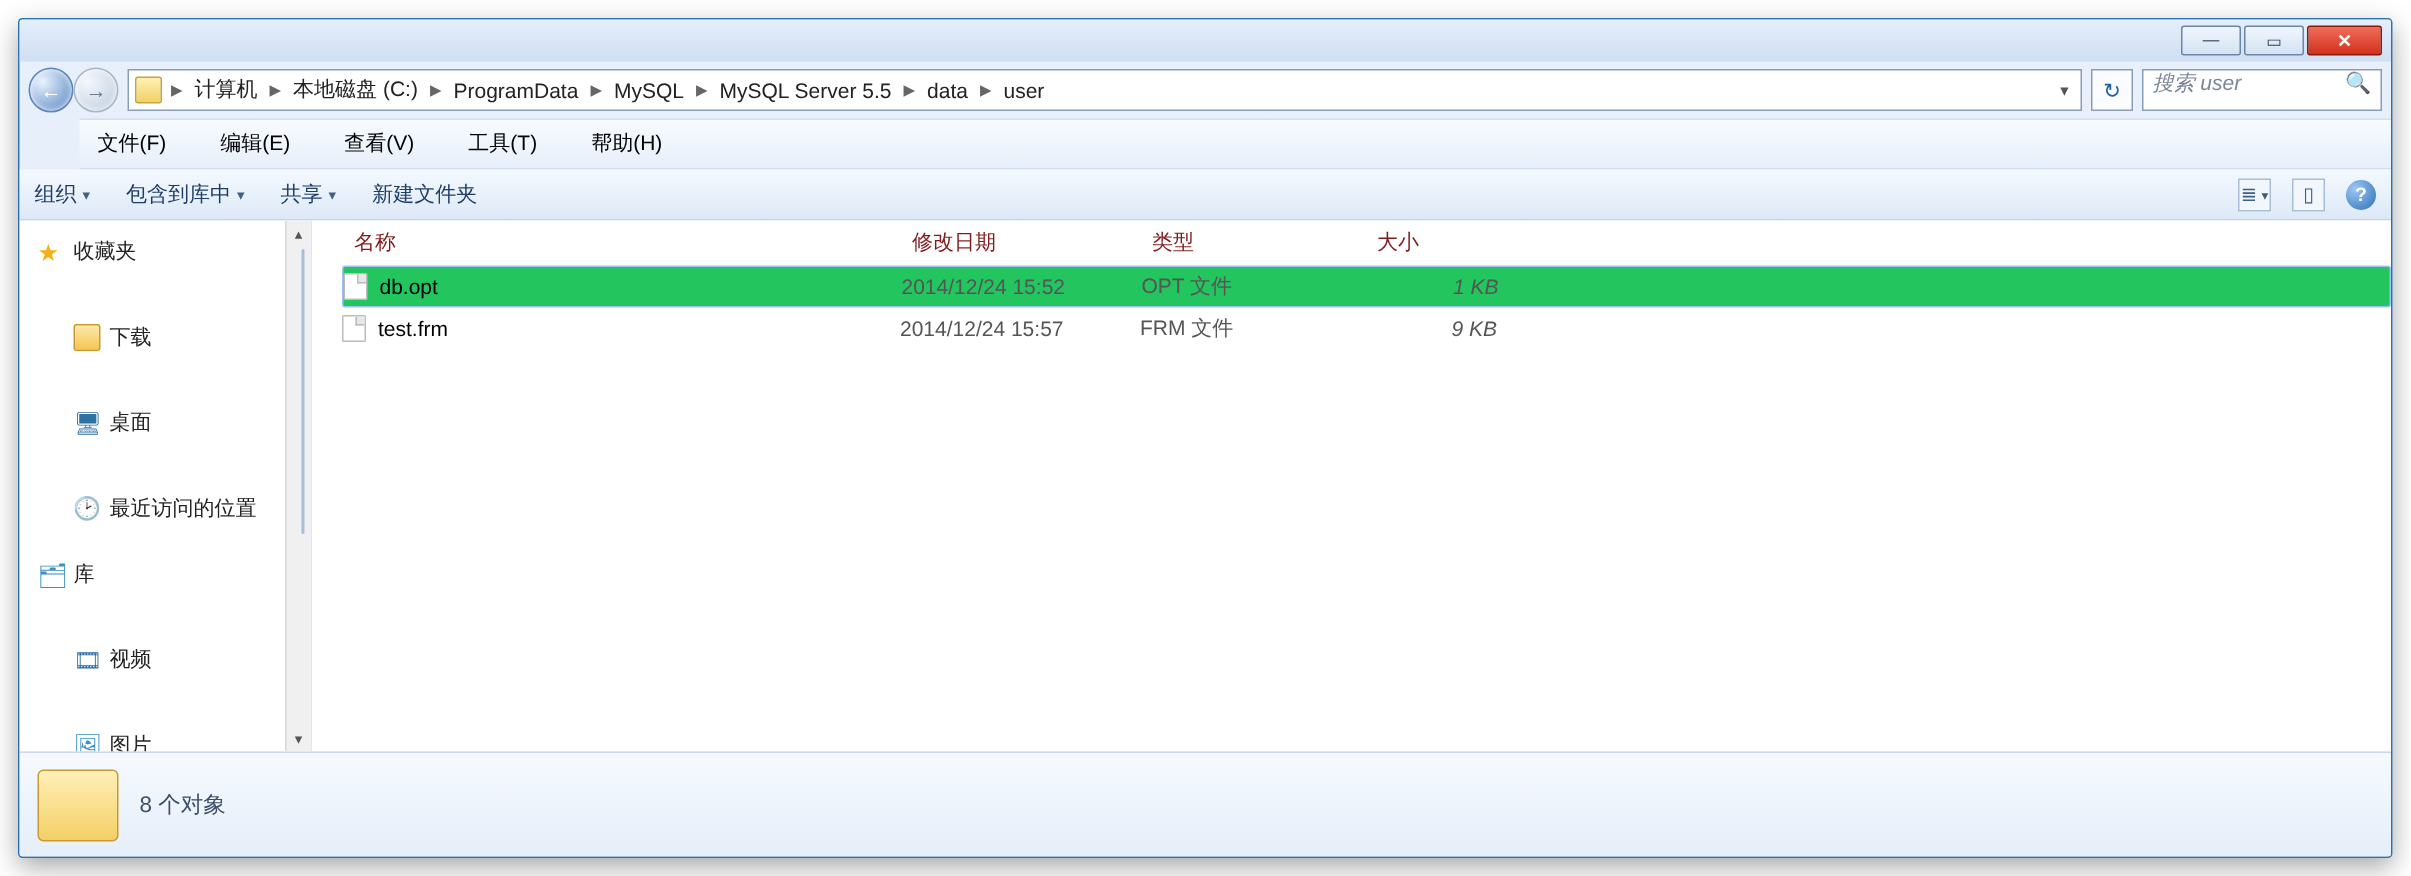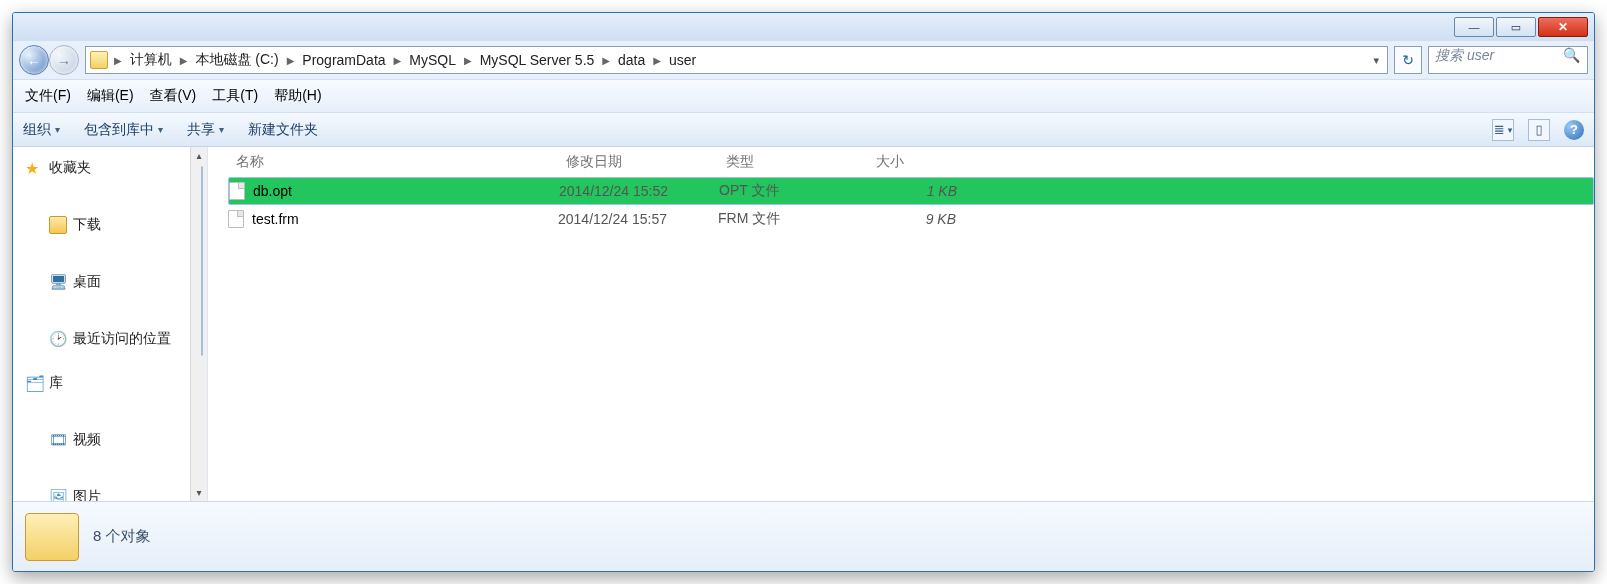--- a/index.html
+++ b/index.html
@@ -130,24 +130,25 @@
     font-size: 14px;
     justify-content: space-between;
   }
   .search .mag { color:#1f5ea8; font-style: normal; }
   
   .menubar {
     height: 28px;
     background: linear-gradient(#f7fbff, #e7effa);
     display:flex; align-items:center;
     padding: 16px 8px;
-    gap: 8px;
+    gap: 28px;
     font-size: 14px;
     border-top:1px solid #d3def0;
     border-bottom:1px solid #d3def0;
+    margin-left:40px;
   }
   .menubar span { padding:2px 4px; }
   
   .toolbar {
     height: 34px;
     background: linear-gradient(#f4f9ff, #dde9f7);
     border-bottom:1px solid #c5d3e8;
     display:flex; align-items:center;
     padding: 0 10px;
     font-size: 14px;
@@ -191,26 +192,26 @@
   .ico.lib { color:#3d90c1; font-size:16px;}
   .ico.vid { color:#2b6fa6;font-size:15px;}
   .ico.pic { color:#3c90c2;font-size:15px;}
   .ico.doc { color:#3b73ad;font-size:15px;}
   .ico.mus { color:#2d7fc4;font-size:15px;}
   
   .filepane { flex:1; display:flex; flex-direction:column; }
   .cols {
     height: 30px; display:flex; align-items:center;
     padding-left: 20px;
-    color:#737373; font-size:14px;
+    color:#7f1d1d; font-size:14px;
     background:#fff;
   }
   .cols .col { border-right:1px solid transparent; padding:0 8px; }
   .c-name { width: 330px; }
-  .c-date { width: 160px; }
+  .c-date { width: 160px; margin-left: 42px; }
   .c-type { width: 150px; }
   .c-size { width: 100px; text-align:left; }
   .rows { flex:1; padding-left:20px; }
   .row { height:28px; display:flex; align-items:center; font-size:14px; }
   .row.selected { background:#22c55e; border:1px solid #9cc4ef; border-radius:2px;}
   .row .c-name { display:flex;align-items:center; gap:8px; }
   .fileico { width:16px;height:18px;background:#fff;border:1px solid #bcbcbc;border-radius:1px; position:relative;}
   .fileico::after{content:"";position:absolute;top:0;right:0;width:5px;height:5px;background:#e8e8e8;border-left:1px solid #bcbcbc;border-bottom:1px solid #bcbcbc;}
   .row .c-date, .row .c-type { color:#555; }
   .row .c-size { text-align:right; color:#555; padding-right:12px;font-style:italic; }

